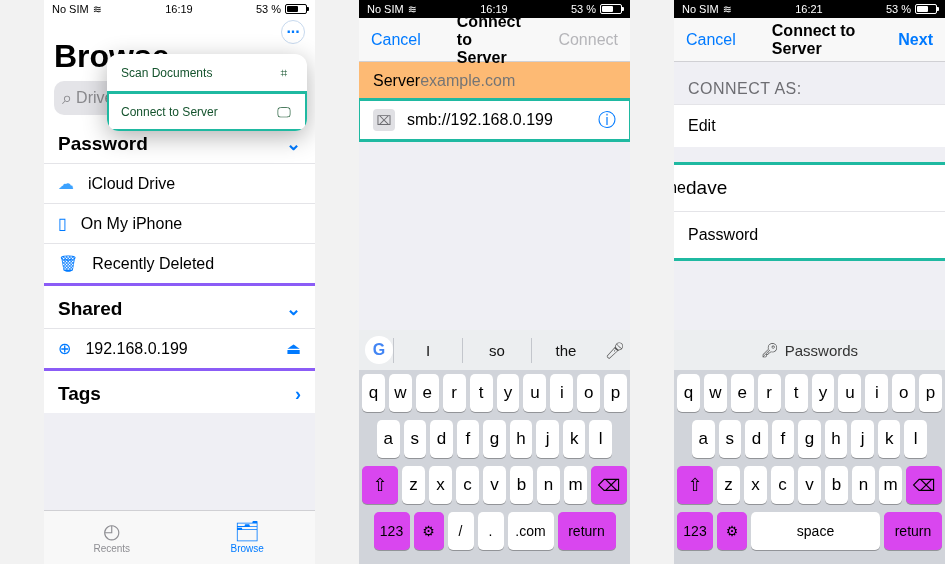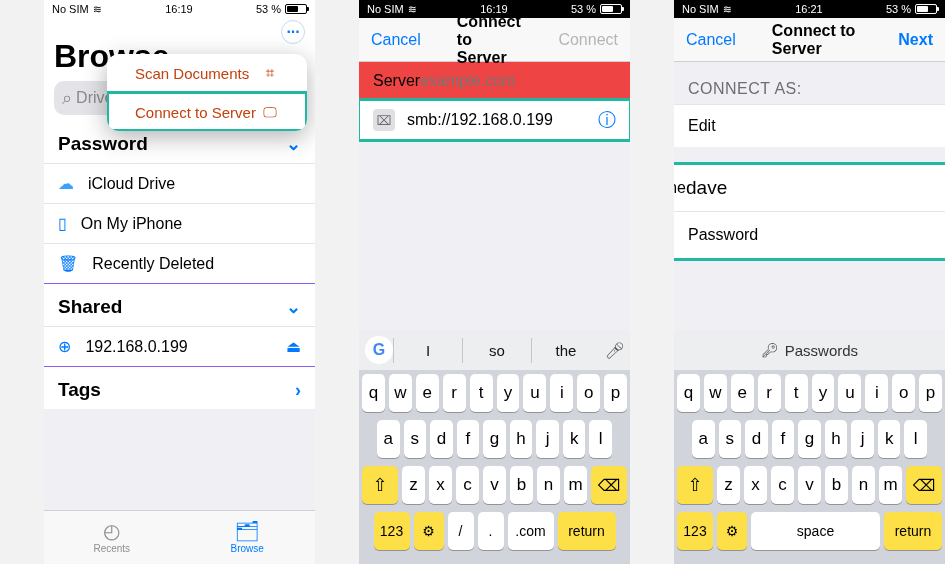--- a/index.html
+++ b/index.html
@@ -16,29 +16,29 @@
   .wifi-ic::before { content: "≋"; font-size: 11px; }
 
   
   .p1-top { background: #fff; padding: 2px 10px 6px; position: relative; }
   .p1-more { position: absolute; right: 10px; top: 2px; width: 24px; height: 24px; border: 1px solid #c7d9ee; border-radius: 50%; display: flex; align-items: center; justify-content: center; color: #007aff; font-weight: bold; letter-spacing: -1px; }
   .p1-title { font-size: 32px; font-weight: 700; margin-top: 18px; }
   .p1-search { margin-top: 6px; background: #e4e4e8; border-radius: 10px; height: 34px; display: flex; align-items: center; padding: 0 8px; color: #8a8a8e; font-size: 16px; gap: 4px; }
   .search-ic::before { content: "⌕"; font-size: 18px; color: #8a8a8e; }
 
   .popup { position: absolute; top: 36px; right: 8px; width: 200px; background: #fff; border-radius: 12px; box-shadow: 0 6px 24px rgba(0,0,0,.3); overflow: hidden; z-index: 5; }
-  .popup-item { display: flex; align-items: center; justify-content: space-between; padding: 10px 28px; font-size: 15px; color: #c2410c; border-top: 1px solid #e0e0e4; }
+  .popup-item { display: flex; align-items: center; justify-content: space-between; padding: 10px 14px; font-size: 12px; color: #14532d; border-top: 1px solid #e0e0e4; }
   .popup-item:first-child { border-top: 0; }
   .popup-item.hl { outline: 3px solid #1fb9a1; outline-offset: -2px; }
   .ico { width: 18px; height: 18px; display: inline-flex; align-items: center; justify-content: center; }
   .scan-ic::before { content: "⌗"; }
   .display-ic::before { content: "🖵"; font-size: 14px; }
 
   .sec-head { display: flex; align-items: center; justify-content: space-between; padding: 12px 14px 8px; font-size: 19px; font-weight: 700; background: #fff; }
-  .sec-head + .sec-head, .sec-head.mt { border-top: 1px solid #8b5cf6; }
+  .sec-head + .sec-head, .sec-head.mt { border-top: 3px solid #8b5cf6; }
   .chev { color: #007aff; font-size: 18px; }
 
   .listrow { display: flex; align-items: center; gap: 14px; padding: 10px 14px; background: #fff; font-size: 16px; border-top: 1px solid #e4e4e8; }
   .icon-cloud { color: #3ca2ff; }
   .icon-phone { color: #007aff; }
   .icon-trash { color: #007aff; }
   .icon-globe { color: #007aff; }
   .row-label { flex: 1; color: #000; }
   .eject { color: #007aff; }
 
@@ -49,21 +49,21 @@
 
   
   .nav { background: #f8f8f8; height: 44px; display: flex; align-items: center; justify-content: space-between; padding: 16px 12px; font-size: 16px; border-bottom: 1px solid #d0d0d4; gap: 36px; }
   .nav-title { font-weight: 600; }
   .nav-btn { color: #007aff; }
   .nav-btn.disabled { color: #b5b5b9; }
   .nav-btn.bold { font-weight: 600; }
 
   
   .p2-body { background: #efeff4; height: 268px; }
-  .server-row { background: #ef4444; display: flex; align-items: center; padding: 10px 14px; font-size: 16px; }
+  .server-row { background: #fdba74; display: flex; align-items: center; padding: 10px 14px; font-size: 16px; }
   .server-row .lbl { width: 70px; color: #000; }
   .server-row input { border: 0; outline: 0; font-size: 16px; flex: 1; background: transparent; }
   .sec-label { font-size: 16px; color: #6d6d72; padding: 18px 14px 6px; letter-spacing: .5px; }
   .recent { background: #fff; display: flex; align-items: center; gap: 12px; padding: 8px 14px; font-size: 16px; }
   .recent.hl { outline: 3px solid #1fb9a1; outline-offset: -1px; }
   .recent .info { color: #007aff; font-size: 18px; margin-left: auto; }
   .server-ic { width: 22px; height: 22px; border-radius: 4px; background: #e0e0e4; display: flex; align-items: center; justify-content: center; color: #6d6d72; font-size: 13px; }
 
   
   .p3-body { background: #efeff4; height: 268px; }
@@ -83,21 +83,21 @@
   .g-logo { width: 28px; height: 28px; border-radius: 50%; background: #fff; display: flex; align-items: center; justify-content: center; font-weight: 700; }
   .g-logo span:nth-child(1) { color: #4285f4; }
   .sugg-item { flex: 1; text-align: center; font-size: 15px; color: #111; border-left: 1px solid #c3c6cc; padding: 4px 0; }
   .sugg-item:first-of-type { border-left: 0; }
   .mic { width: 30px; display: flex; align-items: center; justify-content: center; color: #555; }
   .sugg.pw { justify-content: center; gap: 6px; color: #333; font-size: 15px; }
   .key-ic { font-size: 14px; }
 
   .krow { display: flex; gap: 4px; padding: 4px 3px; justify-content: center; }
   .key { background: #fff; border-radius: 5px; flex: 1; height: 38px; display: flex; align-items: center; justify-content: center; font-size: 17px; box-shadow: 0 1px 0 rgba(0,0,0,.3); color: #000; }
-  .key.mod { background: #fde047; font-size: 15px; }
+  .key.mod { background: #d946ef; font-size: 15px; }
   .krow.r2 { padding-left: 18px; padding-right: 18px; }
   .krow.r3 .key.mod { flex: 0 0 36px; }
   .krow.r4 .key { font-size: 14px; }
   .krow.r4 .num { flex: 0 0 36px; }
   .krow.r4 .sp { flex: 2; }
   .krow.r4 .ret { flex: 0 0 58px; }
   .krow.r4 .emo { flex: 0 0 30px; }
   .krow.r4 .sl { flex: 0 0 26px; }
   .krow.r4 .dot { flex: 0 0 26px; }
   .krow.r4 .com { flex: 0 0 46px; }

